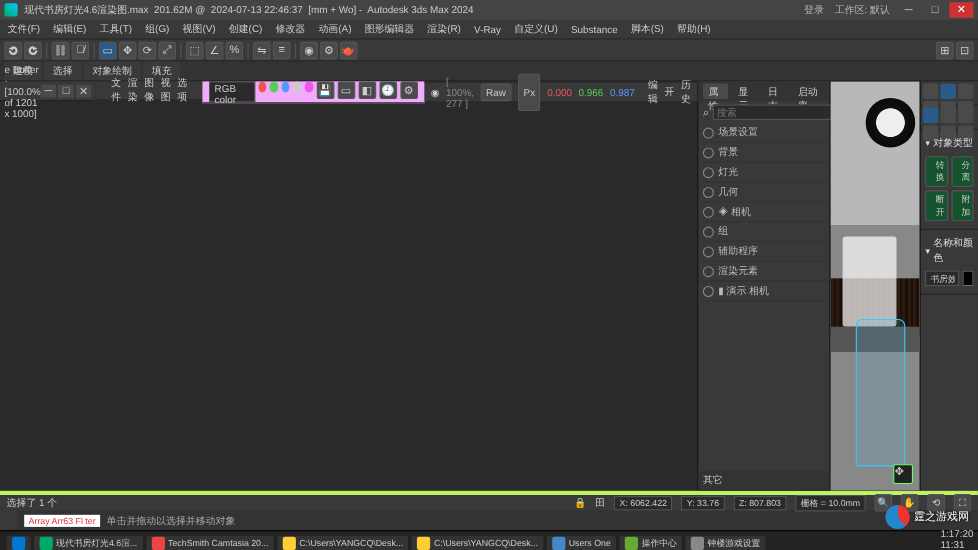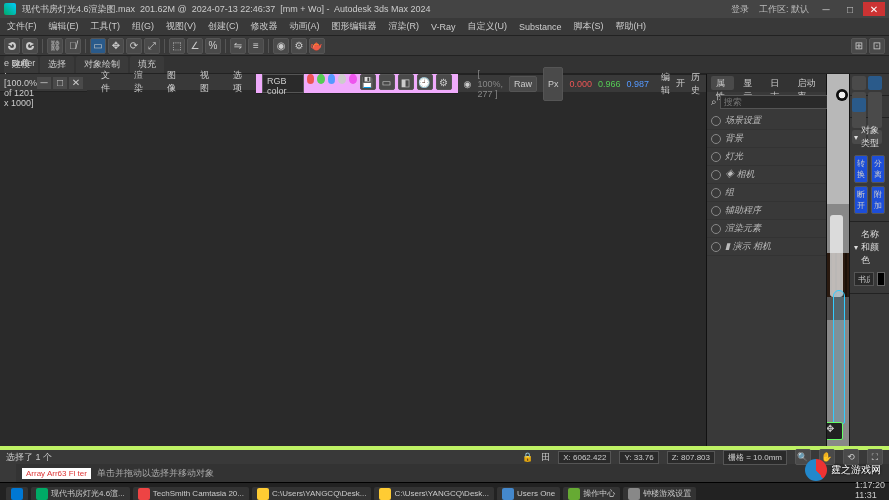--- a/index.html
+++ b/index.html
@@ -18,21 +18,21 @@
 .tool-btn.active { background: #2a5a8a; }
 .tool-sep { width: 1px; height: 14px; background: #555; margin: 0 2px; }
 .tabstrip { height: 18px; background: #333; display: flex; align-items: center; padding: 0 4px; gap: 2px; border-bottom: 1px solid #222; }
 .tab { font-size: 9px; padding: 2px 8px; background: #3a3a3a; border-radius: 2px 2px 0 0; cursor: pointer; }
 .main { display: flex; height: 372px; }
 .framebuffer { flex: 1; display: flex; background: #2a2a2a; border-right: 1px solid #111; }
 .fb-header { height: 18px; background: #393939; display: flex; align-items: center; justify-content: space-between; padding: 0 4px; border-bottom: 1px solid #222; }
 .fb-title { font-size: 9px; }
 .fb-winctrl { display: flex; gap: 2px; }
 .fb-winctrl > div { width: 14px; height: 12px; background: #4a4a4a; cursor: pointer; display: flex; align-items: center; justify-content: center; }
-.fb-menu { height: 16px; display: flex; align-items: center; gap: 24px; padding: 0 14px; font-size: 9px; background: #393939; }
+.fb-menu { height: 16px; display: flex; align-items: center; gap: 6px; padding: 0 14px; font-size: 9px; background: #393939; }
 .fb-tools { height: 20px; background: #f0abfc; display: flex; gap: 3px; padding: 0 6px; border-bottom: 1px solid #222; }
 .fb-dot { width: 10px; height: 10px; border-radius: 50%; cursor: pointer; }
 .fb-field { background: #2a2a2a; border: 1px solid #555; padding: 1px 4px; font-size: 9px; }
 .fb-righttools { margin-left: auto; display: flex; gap: 3px; }
 .fb-viewport { flex: 1; background: #555; position: relative; overflow: hidden; }
 .render-img { position: absolute; inset: 0; }
 .noise { position: absolute; inset: 0; background:
   repeating-conic-gradient(#777 0% 25%, #888 25% 50%) 0 0/3px 3px,
   linear-gradient(90deg, #f0f0f0 0 18%, #1a1410 18% 42%, #4a3020 42% 55%, #2a2018 55% 78%, #1a1410 78% 100%);
   background-blend-mode: overlay; }
@@ -49,41 +49,41 @@
 .region-box { position: absolute; border: 1px solid rgba(200,150,255,.5); }
 .fb-status { height: 18px; background: #393939; display: flex; align-items: center; gap: 6px; padding: 0 6px; font-size: 9px; border-top: 1px solid #222; }
 .fb-status .val { color: #888; }
 .fb-status .r { color: #e55; } .fb-status .g { color: #5c5; } .fb-status .b { color: #59f; }
 .mid-panel { width: 120px; background: #393939; border-right: 1px solid #111; display: flex; flex-direction: column; }
 .mid-tabs { height: 18px; display: flex; gap: 4px; padding: 2px 4px; background: #333; font-size: 9px; }
 .mid-tabs > div { padding: 1px 5px; cursor: pointer; }
 .mid-tabs > div.active { background: #4a4a4a; border-radius: 2px; }
 .mid-filter { height: 20px; display: flex; align-items: center; padding: 2px 4px; gap: 3px; }
 .mid-filter input { flex: 1; background: #2a2a2a; border: 1px solid #555; color: #ccc; padding: 1px 3px; font-size: 9px; }
-.layer-list { flex: 1; overflow: auto; font-style: italic; }
+.layer-list { flex: 1; overflow: auto; }
 .layer-row { display: flex; align-items: center; gap: 4px; padding: 2px 4px; font-size: 9px; border-bottom: 1px solid #333; cursor: pointer; }
 .eye { width: 10px; height: 10px; border: 1px solid #888; border-radius: 50%; }
 .layer-name { flex: 1; color: #bbb; }
 .viewport3d { width: 150px; background: #3a3a3a; position: relative; overflow: hidden; }
 .vp-bg { position: absolute; inset: 0; background: linear-gradient(180deg,#b8b8b8 0 35%,#888 35% 100%); }
 .vp-circle { position: absolute; right: 6%; top: 4%; width: 55%; aspect-ratio: 1; border-radius: 50%; background: radial-gradient(circle,#eee 40%,#111 42%,#000 100%); }
 .vp-monitor { position: absolute; left: 14%; top: 38%; width: 60%; height: 22%; background: rgba(255,255,255,.7); border-radius: 3px; }
 .vp-desk { position: absolute; left: 0; top: 60%; width: 100%; height: 6%; background: #555; }
 .vp-chair { position: absolute; left: 28%; top: 58%; width: 55%; height: 36%; border: 1px solid #3cf; background: rgba(80,200,255,.15); border-radius: 6px 6px 2px 2px; }
 .vp-slats { position: absolute; left: 0; top: 48%; width: 100%; height: 14%; background: repeating-linear-gradient(90deg,#2a1a10 0 3px,#1a1008 3px 5px); }
 .vp-gizmo { position: absolute; right: 6px; bottom: 6px; width: 18px; height: 18px; background: #222; border: 1px solid #6f6; border-radius: 2px; }
 .right-panel { width: 96px; background: #393939; display: flex; flex-direction: column; border-left: 1px solid #111; }
 .rp-icons { height: 22px; display: flex; flex-wrap: wrap; gap: 2px; padding: 2px; border-bottom: 1px solid #222; }
 .rp-icon { width: 14px; height: 14px; background: #4a4a4a; border-radius: 2px; cursor: pointer; }
 .rp-icon.accent { background: #2a5a8a; }
 .rp-section { border-bottom: 1px solid #222; padding: 4px; }
 .rp-hdr { font-size: 9px; color: #ddd; padding: 2px 0; display: flex; align-items: center; gap: 3px; }
 .rp-hdr::before { content: "▾"; font-size: 8px; }
 .rp-row { display: flex; gap: 3px; margin: 3px 0; }
-.rp-btn { flex: 1; background: #1d4ed8; border: 1px solid #555; font-size: 8px; padding: 2px; text-align: left; cursor: pointer; border-radius: 2px; }
+.rp-btn { flex: 1; background: #14532d; border: 1px solid #555; font-size: 8px; padding: 2px; text-align: right; cursor: pointer; border-radius: 2px; }
 .rp-input { width: 100%; background: #2a2a2a; border: 1px solid #555; color: #ccc; padding: 1px 3px; font-size: 8px; }
 .swatch { width: 14px; height: 14px; background: #000; border: 1px solid #666; }
 .status-rows { background: #393939; }
 .status1 { height: 18px; display: flex; align-items: center; gap: 8px; padding: 0 6px; font-size: 9px; border-top: 4px solid #bef264; }
 .status1 .spacer { flex: 1; }
 .coord-chip { background: #2a2a2a; border: 1px solid #555; padding: 1px 4px; font-size: 8px; }
 .status2 { height: 18px; display: flex; align-items: center; gap: 6px; padding: 0 6px; font-size: 9px; background: #333; margin-left: 16px; }
 .maxscript { background: #fff; color: #d33; padding: 1px 4px; font-size: 8px; }
 .status2 .hint { color: #aaa; }
 .logo-corner { position: absolute; right: 4px; bottom: 18px; width: 80px; height: 24px; display: flex; align-items: center; gap: 4px; pointer-events: none; }
@@ -270,39 +270,46 @@
       <div class="layer-row">
           <div class="eye"></div>
           <span class="layer-name">背景</span>
         </div>
       <div class="layer-row">
           <div class="eye"></div>
           <span class="layer-name">灯光</span>
         </div>
       <div class="layer-row">
           <div class="eye"></div>
+          <span class="layer-name">几何</span>
+        </div>
+      <div class="layer-row">
+          <div class="eye"></div>
           <span class="layer-name">◈ 相机</span>
         </div>
       <div class="layer-row">
           <div class="eye"></div>
           <span class="layer-name">组</span>
         </div>
       <div class="layer-row">
           <div class="eye"></div>
           <span class="layer-name">辅助程序</span>
         </div>
       <div class="layer-row">
           <div class="eye"></div>
           <span class="layer-name">渲染元素</span>
         </div>
       <div class="layer-row">
           <div class="eye"></div>
           <span class="layer-name">▮ 演示  相机</span>
         </div>
     </div>
+    <div class="layer-row" style="background:#333">
+        <span>其它</span>
+      </div>
   </div>
 
   <div class="viewport3d">
     <div class="vp-bg"></div>
     <div class="vp-circle"></div>
     <div class="vp-slats"></div>
     <div class="vp-monitor"></div>
     <div class="vp-desk"></div>
     <div class="vp-chair"></div>
     <div class="vp-gizmo">✥</div>

